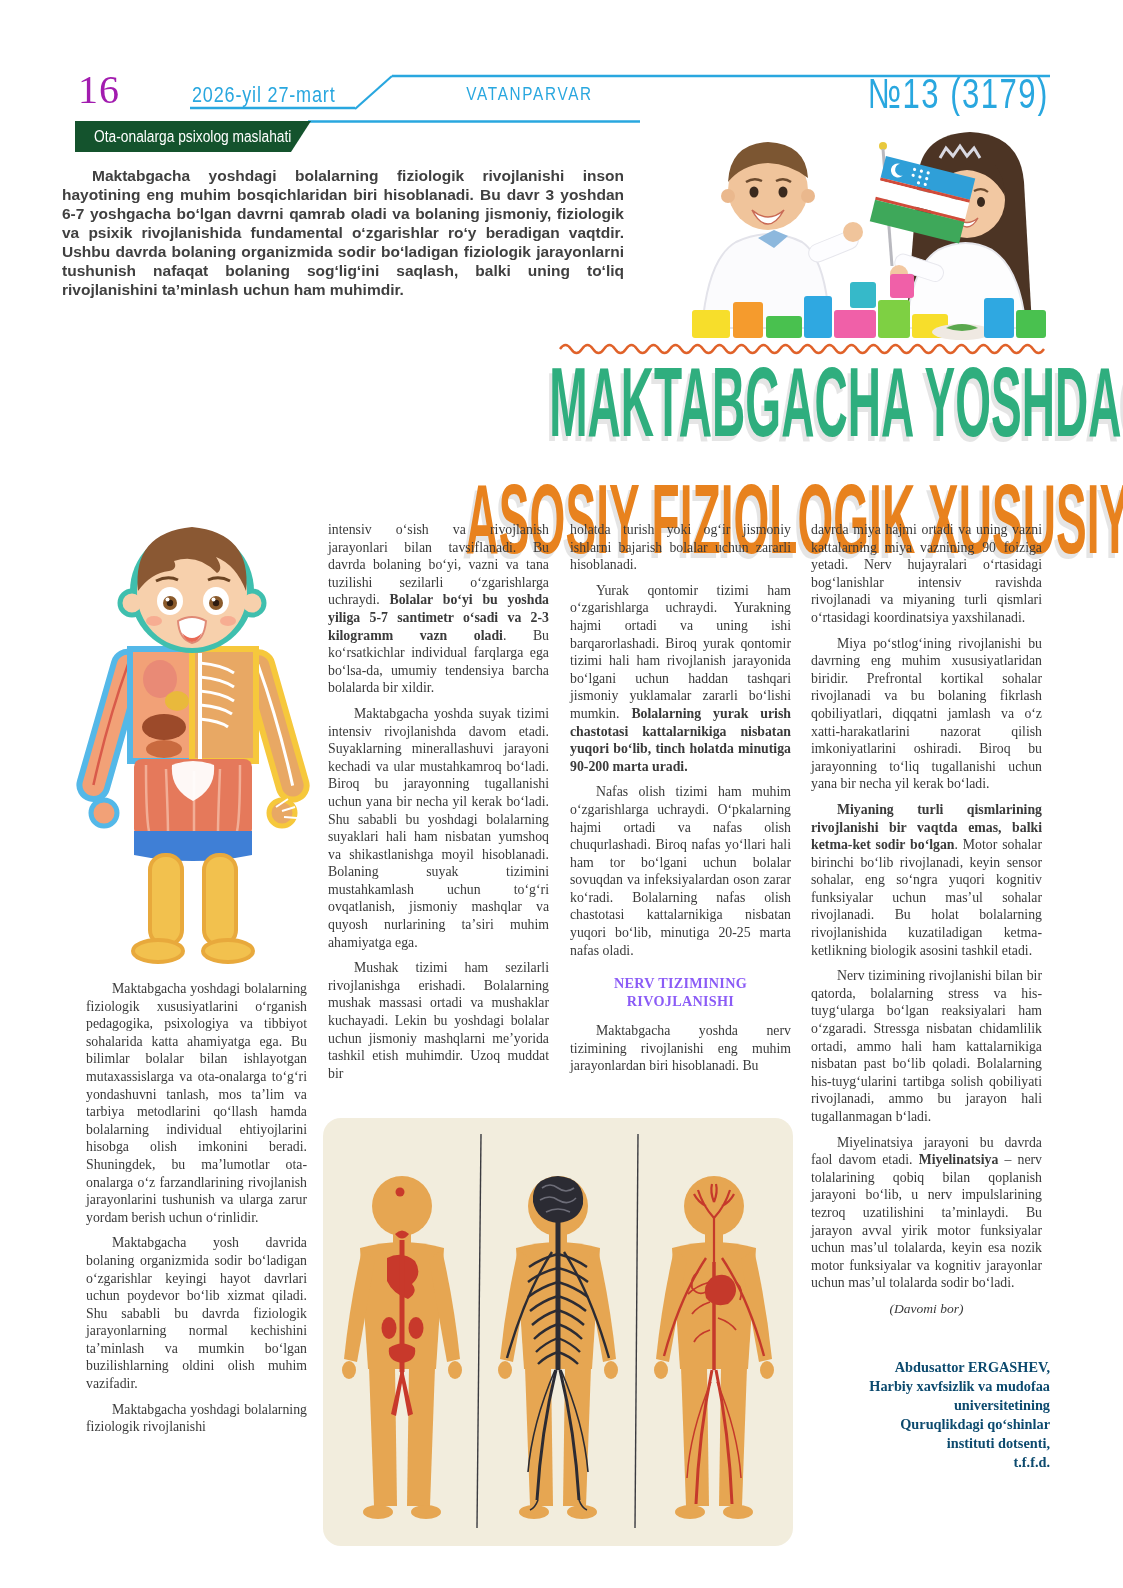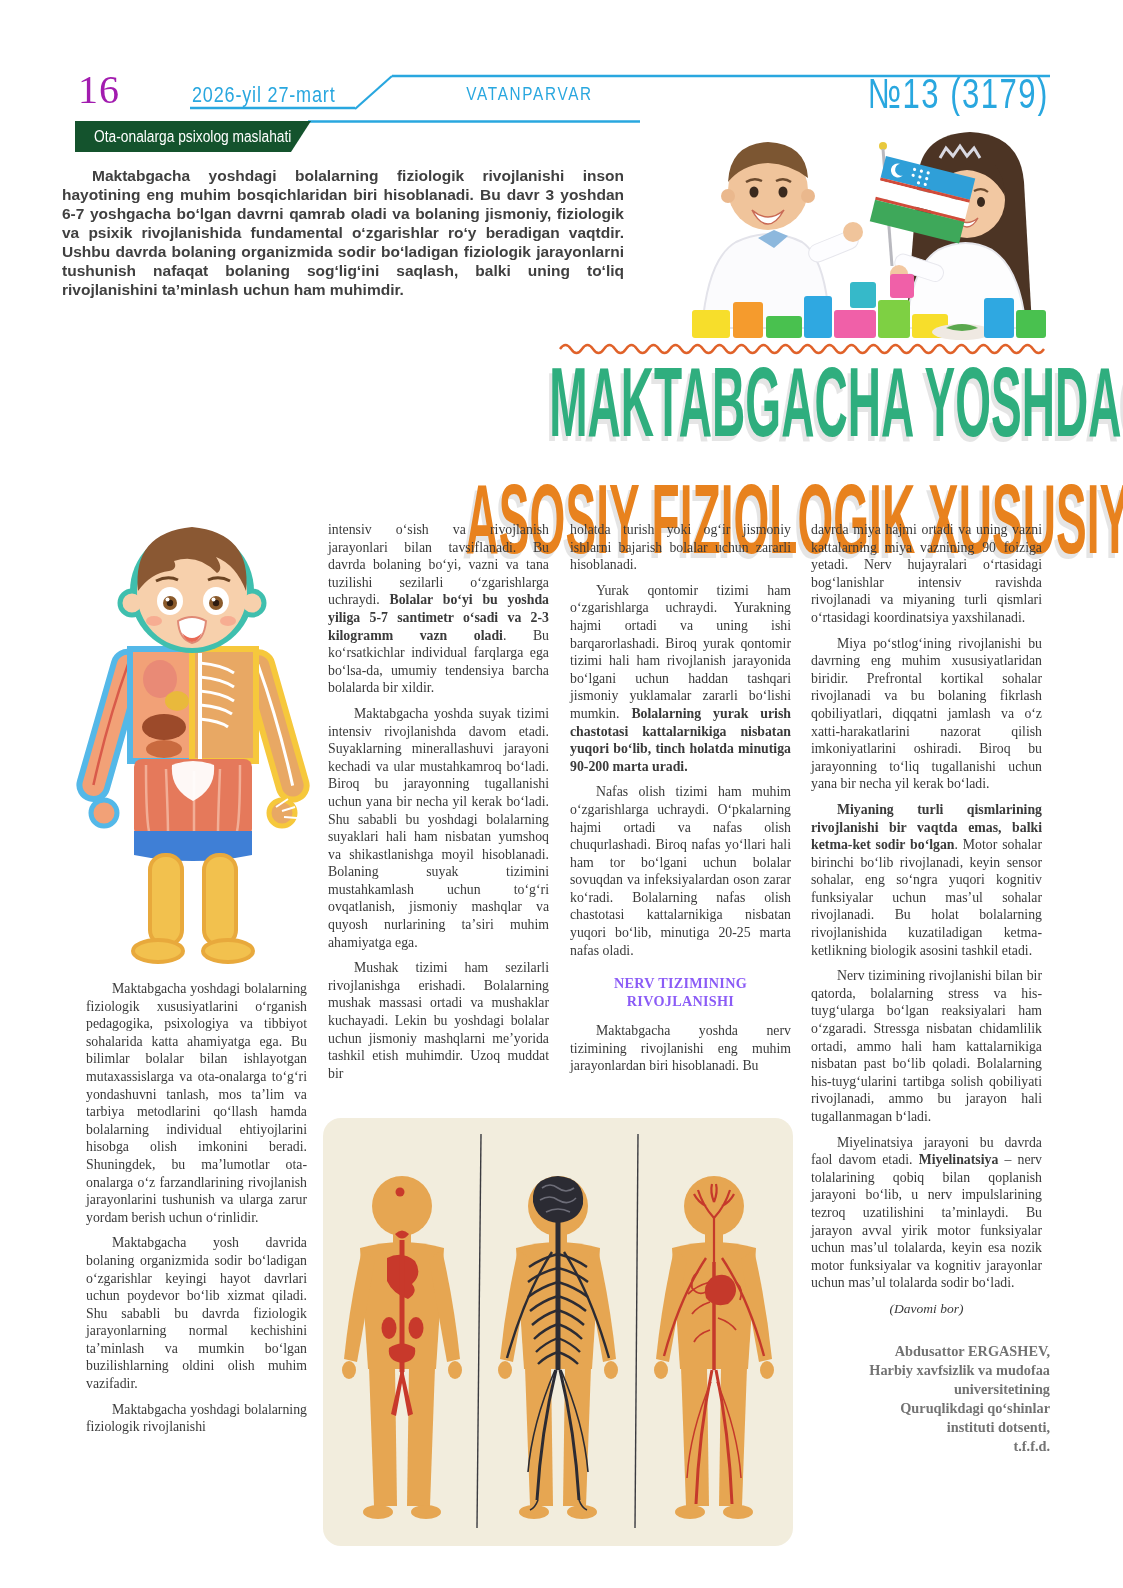--- a/index.html
+++ b/index.html
@@ -34,21 +34,21 @@
   .headline .hl{display:inline-block;transform:scaleX(.47);transform-origin:center;white-space:nowrap;
     font-size:98px;text-shadow:-7px 5px 0 rgba(0,0,0,.10);}
   .hl1{color:#2fae7e;}
   .hl2{color:#e8821e;}
   
   .col{position:absolute;width:237px;font-size:13.8px;line-height:17.6px;text-align:justify;overflow:hidden;}
   .col p{margin:8px;text-indent:26px;}
   .col p.noindent{text-indent:0;}
   .subhead{text-align:center;font-weight:bold;font-size:14.2px;line-height:18px;margin:15px 6px 12px;letter-spacing:.3px;color:#8b5cf6;}
   .note{font-style:italic;text-align:center;margin-top:3px;font-size:13.5px;}
-  .author{font-weight:bold;text-align:right;margin-top:24px;font-size:14.3px;line-height:19px;color:#737373;}
+  .author{font-weight:bold;text-align:right;margin-top:40px;font-size:14.3px;line-height:19px;color:#0c4a6e;}
   
   .photo{position:absolute;left:640px;top:116px;}
   .wave{position:absolute;left:558px;top:340px;}
   .anatomy{position:absolute;left:76px;top:503px;}
   .systems{position:absolute;left:320px;top:1104px;}
 </style>
 </head>
 <body>
 
 <div class="page">

